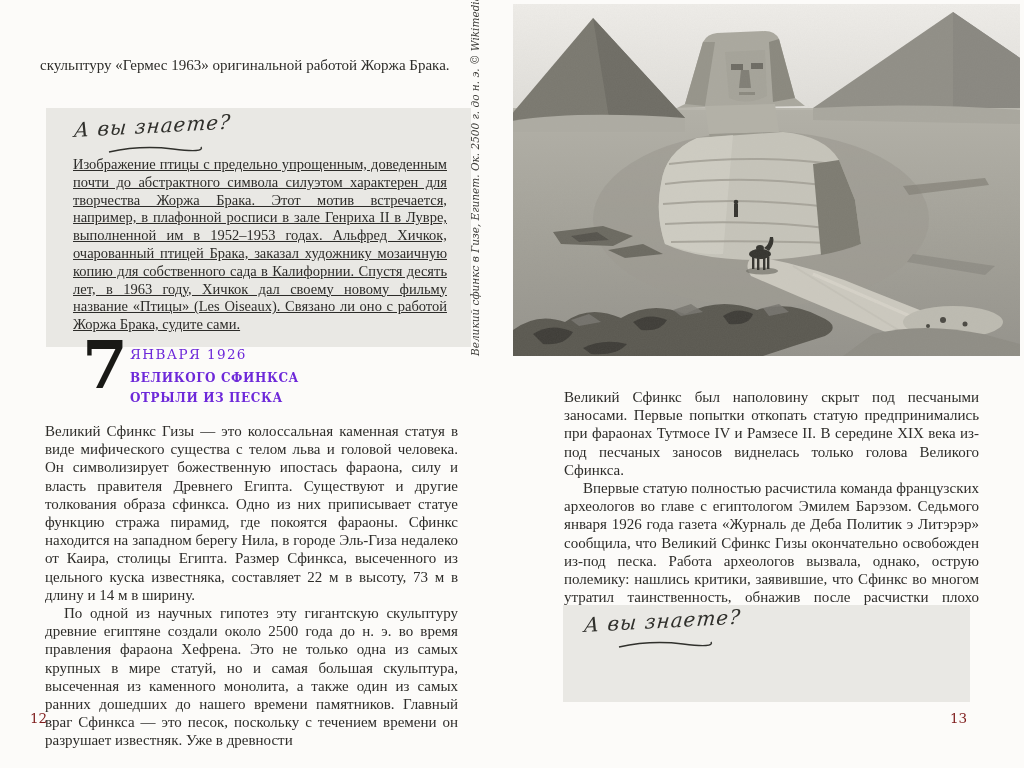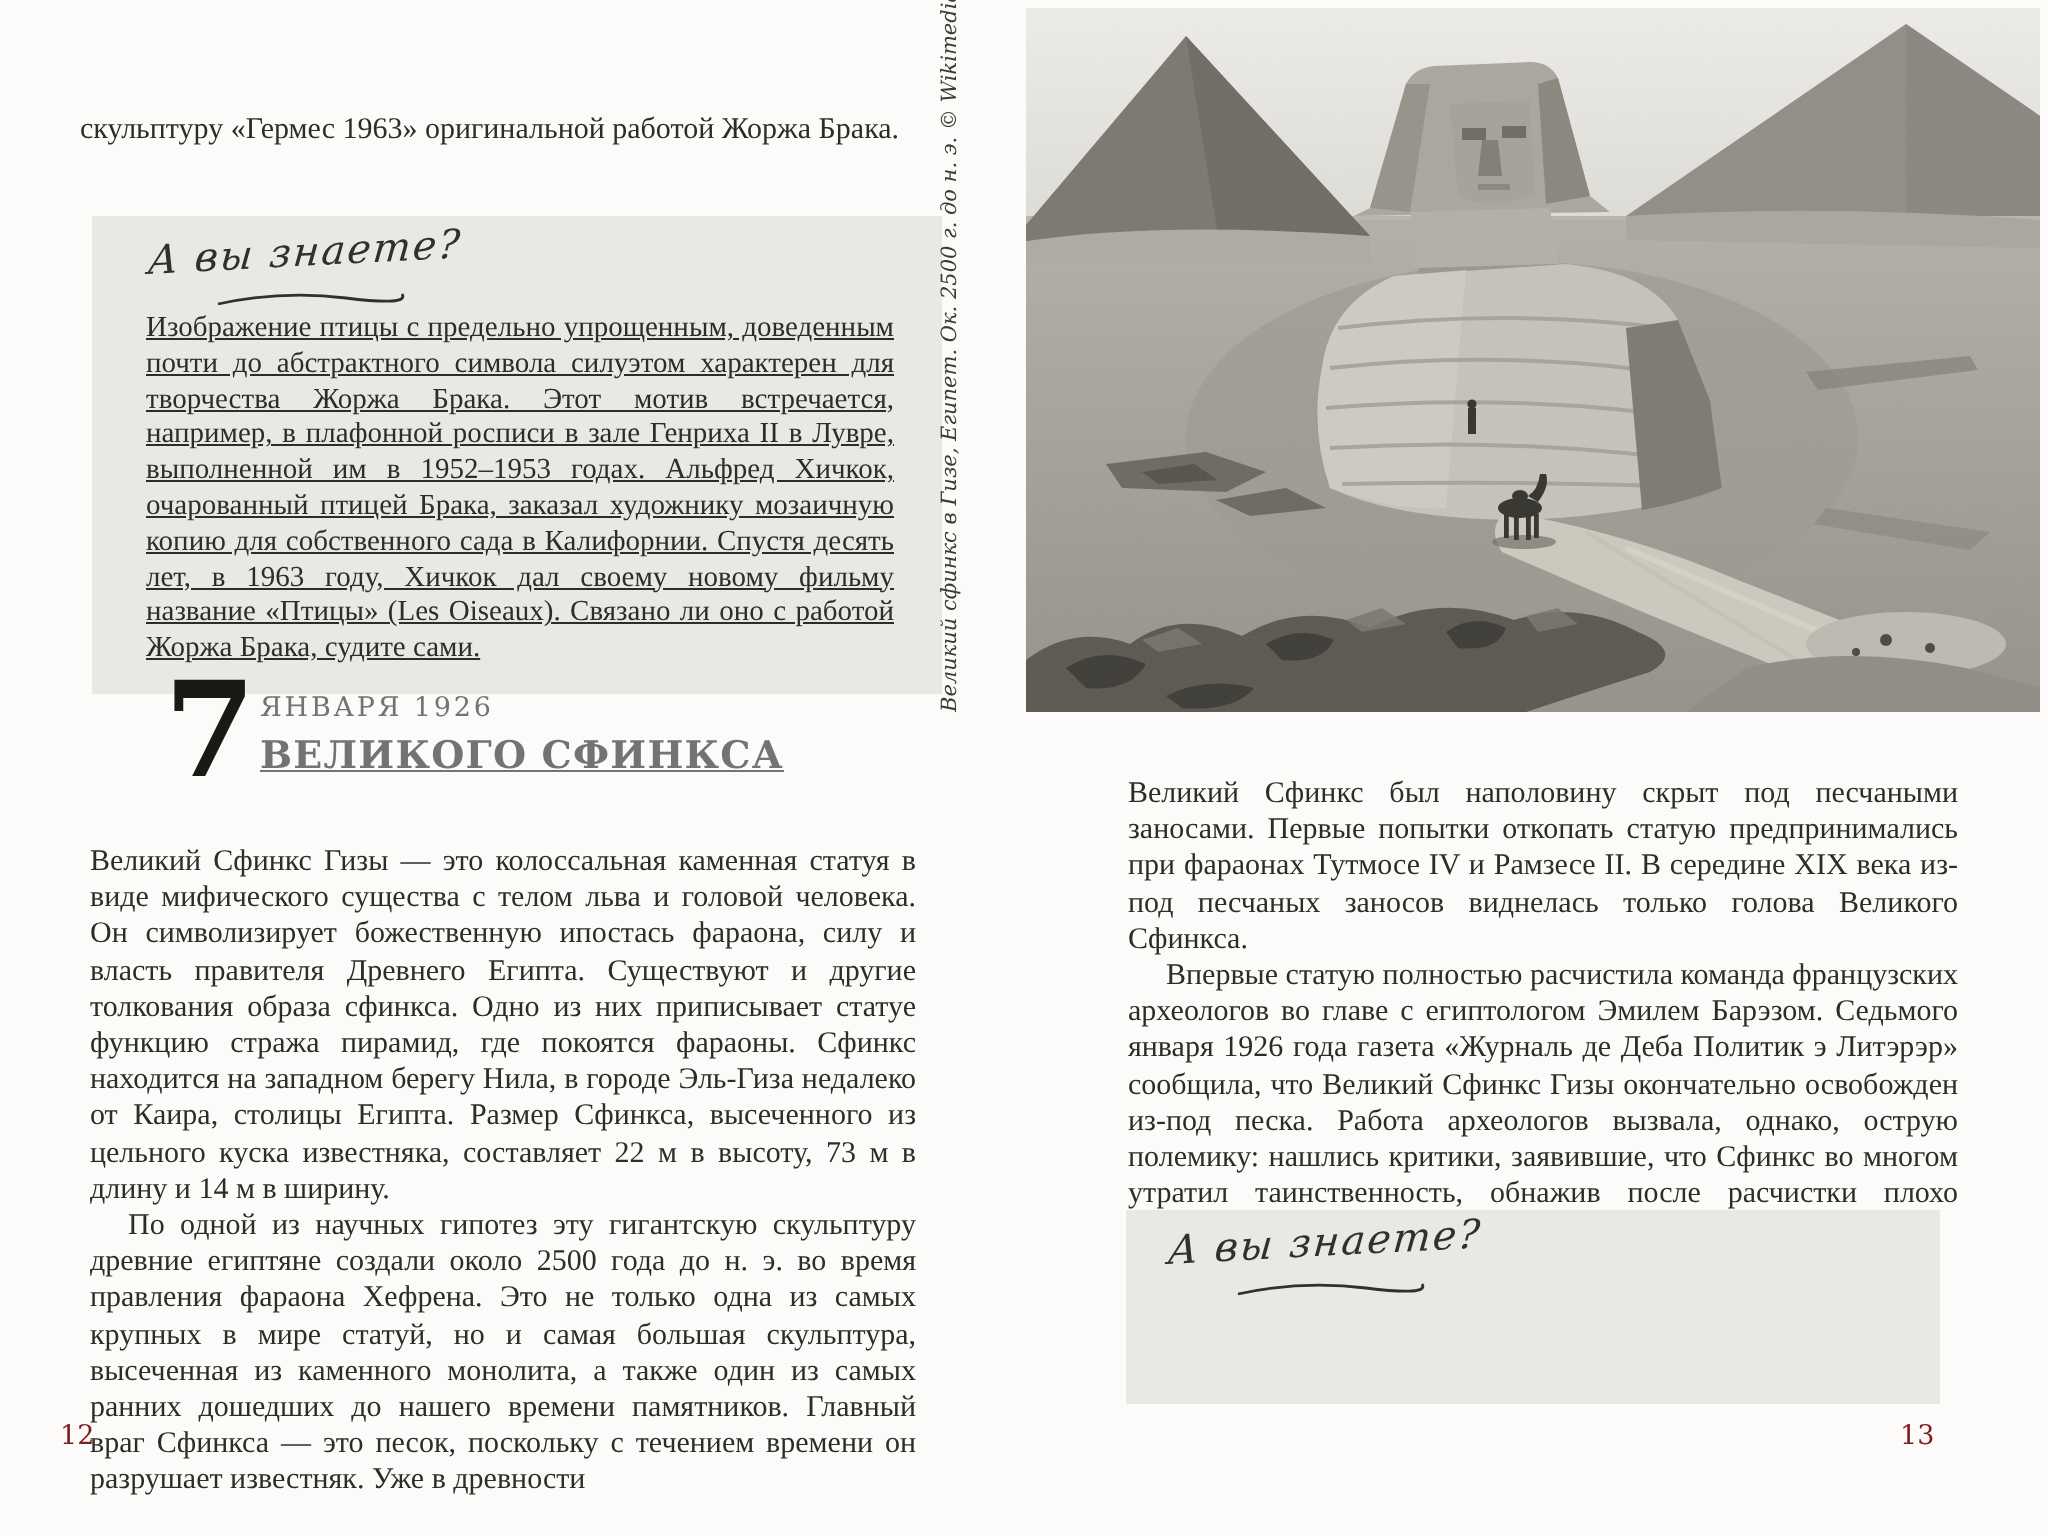--- a/index.html
+++ b/index.html
@@ -30,23 +30,23 @@
     letter-spacing:1px;
   }
   .fb-flourish{position:absolute; left:34px; top:26px;}
   .fb-body{font-size:14.5px; line-height:17.8px; text-align:justify; text-align-last:left;text-decoration:underline;}
 
   .entry-day{
     position:absolute; left:82px; top:336px;
     font-family:"DejaVu Serif", serif; font-weight:bold;
     font-size:66px; line-height:58px; color:#191916;
   }
-  .entry-head{position:absolute; left:130px; top:346px; font-family:"DejaVu Serif", serif; color:#737373;}
+  .entry-head{position:absolute; left:130px; top:346px; font-family:"DejaVu Serif", serif; color:#6d28d9;}
   .entry-date{font-size:13.5px; letter-spacing:1.4px; margin-bottom:7px;}
-  .entry-title{font-size:19px; font-weight:bold; letter-spacing:0.6px; line-height:19.5px;text-decoration:underline;}
+  .entry-title{font-size:12px; font-weight:bold; letter-spacing:0.6px; line-height:19.5px;}
 
   .left-body{position:absolute; left:45px; top:422px; width:413px;font-family:Liberation Serif, serif;}
 
   .page-num{position:absolute; font-family:"DejaVu Serif", serif; font-size:13.5px; color:#7f1d1d;}
   .page-num-left{left:30px; top:710px;}
   .page-num-right{left:950px; top:710px;}
 
   
   .photo{position:absolute; left:513px; top:4px; width:507px; height:352px; background:#d8d6d1;}
   .photo svg{display:block;}
@@ -77,20 +77,21 @@
         <path d="M2,8 Q34,1 66,5 T94,3" stroke="#30302c" stroke-width="1.4" fill="none"></path>
       </svg>
     </div>
     <div class="fb-body">Изображение птицы с предельно упрощенным, доведенным почти до абстрактного символа силуэтом характерен для творчества Жоржа Брака. Этот мотив встречается, например, в плафонной росписи в зале Генриха II в Лувре, выполненной им в 1952–1953 годах. Альфред Хичкок, очарованный птицей Брака, заказал художнику мозаичную копию для собственного сада в Калифорнии. Спустя десять лет, в 1963 году, Хичкок дал своему новому фильму название «Птицы» (Les Oiseaux). Связано ли оно с работой Жоржа Брака, судите сами.</div>
   </div>
 
   <div class="entry-day">7</div>
   <div class="entry-head">
     <div class="entry-date">ЯНВАРЯ 1926</div>
     <div class="entry-title">ВЕЛИКОГО СФИНКСА</div>
+    <div class="entry-title">ОТРЫЛИ ИЗ ПЕСКА</div>
   </div>
 
   <div class="left-body body-text">
     <p>Великий Сфинкс Гизы — это колоссальная каменная статуя в виде мифического существа с телом льва и головой человека. Он символизирует божественную ипостась фараона, силу и власть правителя Древнего Египта. Существуют и другие толкования образа сфинкса. Одно из них приписывает статуе функцию стража пирамид, где покоятся фараоны. Сфинкс находится на западном берегу Нила, в городе Эль-Гиза недалеко от Каира, столицы Египта. Размер Сфинкса, высеченного из цельного куска известняка, составляет 22 м в высоту, 73 м в длину и 14 м в ширину.</p>
     <p class="indent">По одной из научных гипотез эту гигантскую скульптуру древние египтяне создали около 2500 года до н. э. во время правления фараона Хефрена. Это не только одна из самых крупных в мире статуй, но и самая большая скульптура, высеченная из каменного монолита, а также один из самых ранних дошедших до нашего времени памятников. Главный враг Сфинкса — это песок, поскольку с течением времени он разрушает известняк. Уже в древности</p>
   </div>
 
   <div class="page-num page-num-left">12</div>
 
   <div class="photo">

